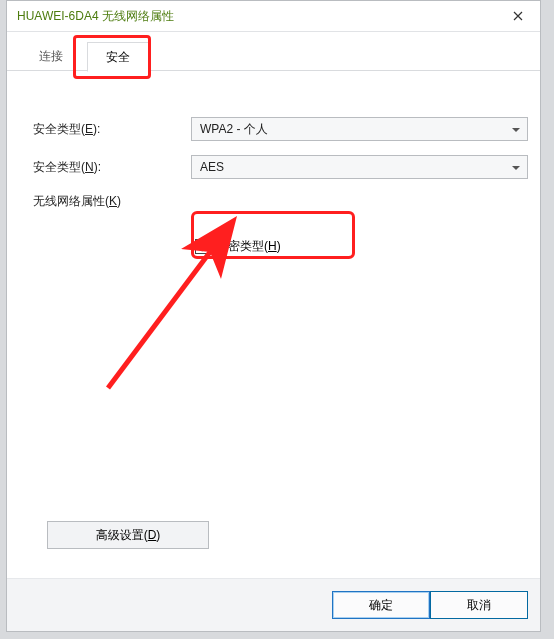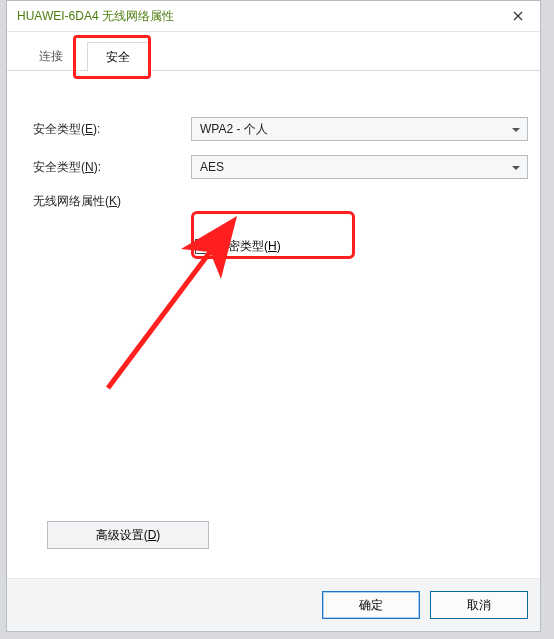--- a/index.html
+++ b/index.html
@@ -34,21 +34,21 @@
 
 .chkrow{display:flex;align-items:center;margin-top:28px;margin-left:176px}
 .chkbox{width:13px;height:13px;border:1px solid #444;margin-right:6px;display:flex;align-items:center;justify-content:center;background:#fff}
 .chkbox svg{width:10px;height:10px;stroke:#000;stroke-width:1.8;fill:none}
 .chklabel{font-size:12px}
 .chklabel u{text-decoration:underline}
 
 .adv{position:absolute;left:28px;bottom:20px;width:160px;height:26px;border:1px solid #b9bcc0;background:#f2f3f5;font-size:12px;display:flex;align-items:center;justify-content:center}
 .adv u{text-decoration:underline}
 
-.bottombar{position:absolute;left:0;right:0;bottom:0;height:52px;border-top:1px solid #e6e8eb;background:#f3f4f6;display:flex;justify-content:flex-end;align-items:center;padding-right:12px;gap:10px}
+.bottombar{position:absolute;left:0;right:0;bottom:0;height:52px;border-top:1px solid #e6e8eb;background:#f3f4f6;display:flex;justify-content:flex-end;align-items:center;padding-right:12px;}
 .btn{min-width:96px;height:26px;border:1px solid #0369a1;background:#fbfbfc;font-size:12px;display:flex;align-items:center;justify-content:center}
 .btn-primary{border:1px solid #1f74c4;box-shadow:inset 0 0 0 1px #a9d0f0}
 
 .arrow-ann{position:absolute;left:98px;top:238px;pointer-events:none}
 .arrow-ann svg{overflow:visible}
 </style>
 </head>
 <body>
 <div class="stage">
 <div class="win">

